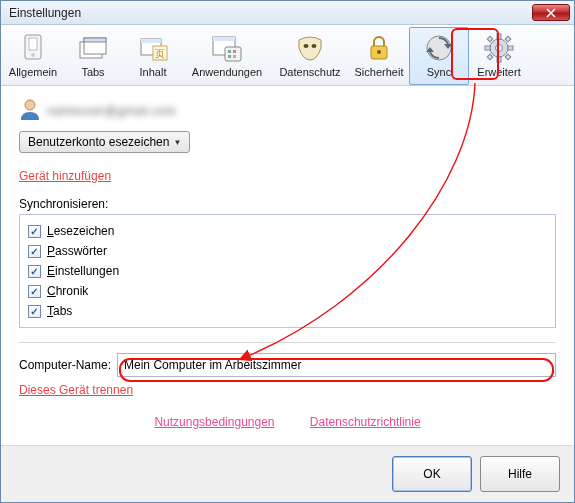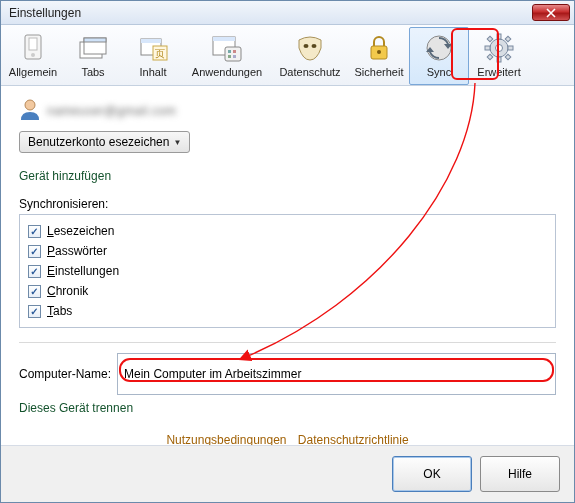--- a/index.html
+++ b/index.html
@@ -85,51 +85,51 @@
   .manage-btn {
     display: inline-flex; align-items: center;
     padding: 3px 8px;
     background: linear-gradient(to bottom,#f7f7f7,#e4e4e4);
     border: 1px solid #9a9a9a;
     border-radius: 3px;
     font-size: 12px; cursor: pointer;
     gap: 4px;
   }
   .manage-btn .caret { font-size: 8px; color: #333;}
-  .link { color: #14532d; cursor: pointer; }
+  .link { color: #ef4444; text-decoration: underline; cursor: pointer; }
   .section-label { margin-top: 14px; margin-bottom: 3px; }
   .group {
     border: 1px solid #b9c4d4;
     background: #fff;
     padding: 6px 8px;
   }
   .chk-row { display:flex; align-items:center; gap:6px; padding: 3px 0;}
   .chk {
     width:13px; height:13px; border:1px solid #6f8aa8; background: linear-gradient(to bottom,#fdfefe,#e7eef7);
     display:flex; align-items:center; justify-content:center;
     font-size:10px; color:#2a5a9a; font-weight:bold;
   }
   .chk-label .u { text-decoration: underline; }
   hr.div { border:none; border-top:1px solid #dadada; margin: 14px 0 10px 0;}
   .row { display:flex; align-items:center; gap:6px; }
   .row label { white-space: nowrap; }
   .text-input {
     flex:1;
     height: 22px;
     border:1px solid #a8b6c8;
-    padding: 20px 6px;
+    padding: 11px 6px;
     font-size:12px;
     font-family: inherit;
   }
   .footer-links {
     text-align:center;
     margin: 18px 0 10px 0;
     font-size: 12px;
   }
-  .footer-links a { color:#a16207; text-decoration: underline; margin: 0 4px; cursor:pointer;}
+  .footer-links a { color:#ec4899; text-decoration: underline; margin: 0 16px; cursor:pointer;}
   .button-row {
     border-top: 1px solid #d6dce6;
     background: #f0f0f0;
     padding: 10px 14px;
     display:flex; justify-content:flex-end; gap:8px;
   }
   .btn {
     min-width: 80px; height: 36px;
     background: linear-gradient(to bottom,#fefefe,#e6e6e6);
     border:1px solid #8a8a8a; border-radius:3px;

